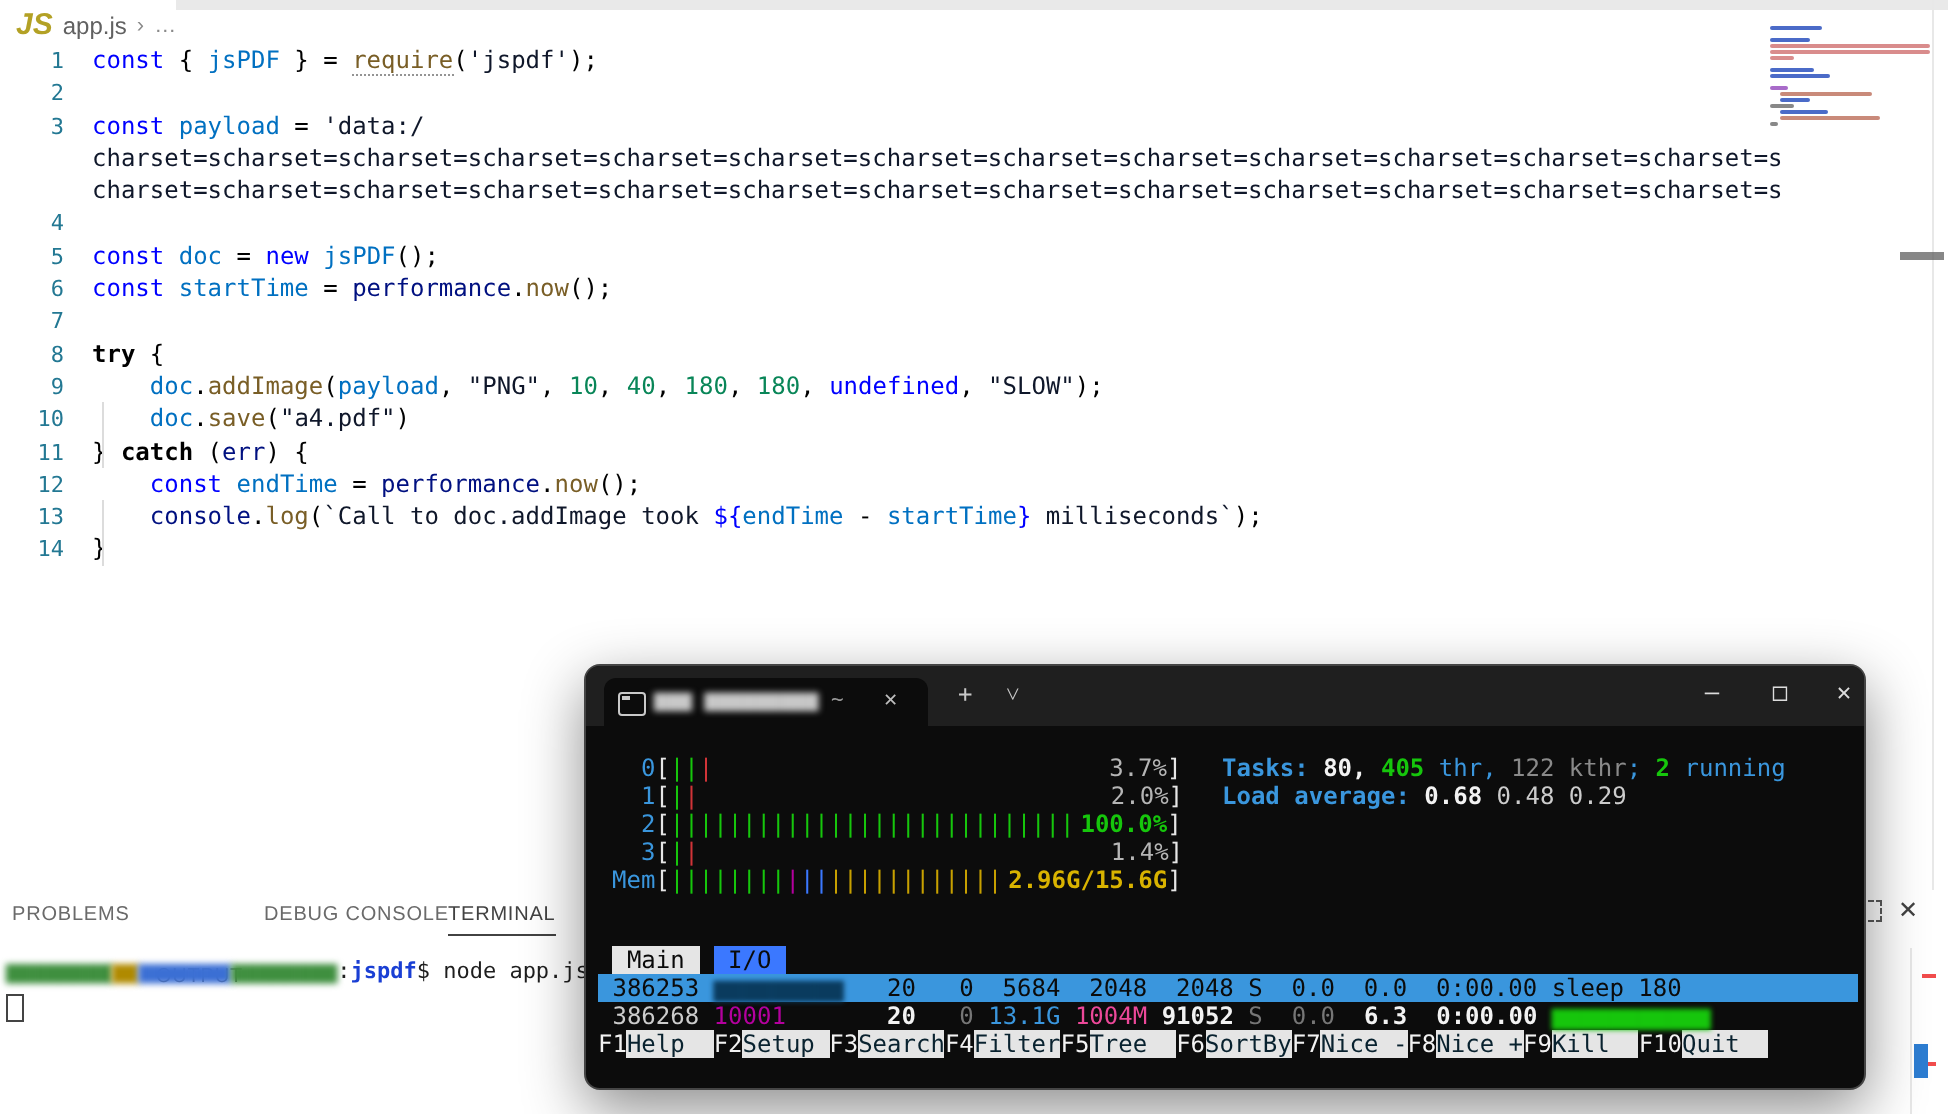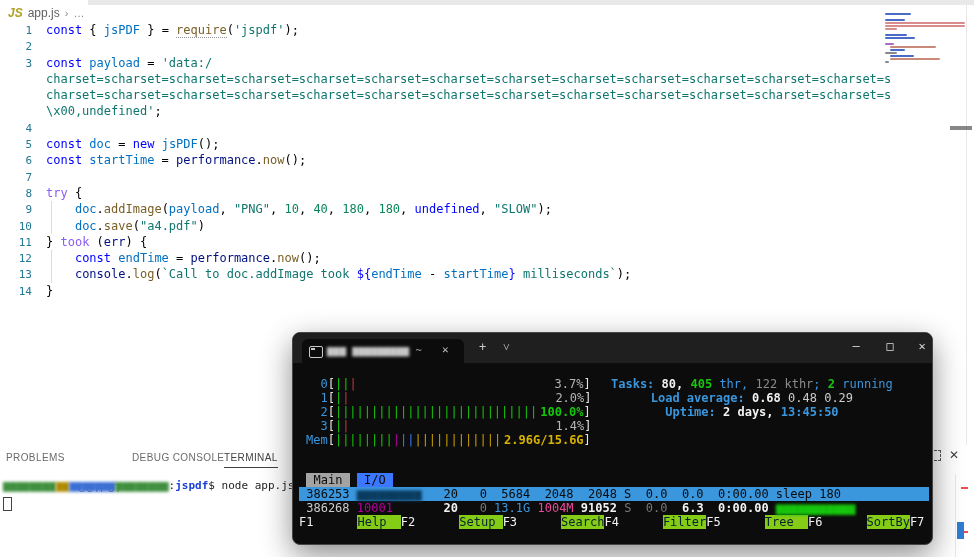--- a/index.html
+++ b/index.html
@@ -4,31 +4,31 @@
 <style>
   html,body{margin:0;padding:0;}
   body{width:974px;height:557px;overflow:hidden;background:#ffffff;position:relative;
        font-family:"Liberation Sans", sans-serif;}
   .abs{position:absolute;}
 
   
   .topstrip{left:88px;top:0;width:886px;height:5px;background:#e9e9e9;}
   .breadcrumb{left:8px;top:5px;height:15px;display:flex;align-items:center;gap:5px;
               font-size:12px;color:#616161;}
-  .js-icon{font-size:12px;font-weight:bold;font-style:italic;color:#b3a125;}
+  .js-icon{font-size:15px;font-weight:bold;font-style:italic;color:#b3a125;}
   .crumb-sep{font-size:11px;color:#8a8a8a;}
 
   
   .editor{left:0;top:22px;width:960px;font-family:"DejaVu Sans Mono", monospace;
           font-size:12px;}
   .editor .ln-row{height:16.3px;line-height:16.3px;white-space:pre;}
   .editor .gut{display:inline-block;width:32px;padding-right:14px;text-align:right;
                color:#237893;font-size:11px;}
-  .kw{color:#0000FF;} .flow{color:#8b5cf6;} .cv{color:#0070C1;} .vr{color:#001080;}
-  .fn{color:#795E26;} .st{color:#0f766e;} .nm{color:#098658;} .pl{color:#000000;}
+  .kw{color:#0000FF;} .flow{color:#000000;font-weight:bold;} .cv{color:#0070C1;} .vr{color:#001080;}
+  .fn{color:#795E26;} .st{color:#0f172a;} .nm{color:#098658;} .pl{color:#000000;}
   .dots{border-bottom:1px dotted #949494;}
   .guide{width:1px;background:#dcdcdc;left:51px;}
   .ed-border{left:966px;top:0;width:1px;height:445px;background:#e8e8e8;}
   .scroll-marker{left:950px;top:126px;width:22px;height:4px;background:#5f5f5f;opacity:.75;}
 
   
   .minimap{left:885px;top:13px;width:82px;height:56px;}
   .minimap div{position:absolute;height:2px;border-radius:1px;}
 
   
@@ -59,70 +59,69 @@
   .wtab-icon{left:7px;top:7px;width:12px;height:10px;border:1px solid #c9c9c9;border-radius:2px;}
   .wtab-icon:after{content:"";position:absolute;left:1px;top:1px;width:4px;height:2px;background:#c9c9c9;}
   .wtab-title{left:25px;top:5px;font-size:10.5px;color:#c8c8c8;white-space:pre;}
   .wblur{filter:blur(1.7px);} .wdim{color:#9a9a9a;}
   .wtab-x{left:140px;top:4px;font-size:11px;color:#bdbdbd;}
   .wt-btn{top:7px;font-size:12px;color:#c8c8c8;}
   .wt-ctl{top:6px;font-size:12px;color:#dcdcdc;width:22px;text-align:center;}
 
   .hline{height:14px;line-height:14px;white-space:pre;font-size:12px;}
   .meters{left:13px;top:44px;}
-  .sysinfo{left:318px;top:44px;text-align:center;}
+  .sysinfo{left:318px;top:44px;}
   .cy{color:#3A96DD;} .cyb{color:#3A96DD;font-weight:bold;}
   .wb{color:#f2f2f2;font-weight:bold;} .wh{color:#cccccc;} .gr{color:#8a8a8a;}
   .gnb{color:#16C60C;font-weight:bold;}
   .wbr{color:#e6e6e6;} .bgn{color:#16C60C;} .brd{color:#d13438;}
   .bmg{color:#B4009E;} .bbl{color:#3B78FF;} .byl{color:#C7A000;}
   .ylb{color:#D9B300;font-weight:bold;} .yld{color:#9e9464;} .pct{color:#b5b5b5;}
   .ib{display:inline-block;}
 
   .ptable{left:6px;top:140px;width:630px;}
-  .htab-a{background:#a3a3a3;color:#0a0a0a;}
+  .htab-a{background:#e5e5e5;color:#0a0a0a;}
   .htab-i{background:#3B78FF;color:#0a0a0a;}
   .phdr{background:#13A10E;color:#0a0a0a;}
   .sort{background:#3B78FF;color:#0a0a0a;}
   .psel{background:#3A96DD;color:#0b0b0b;}
   .prow{color:#cccccc;}
   .ublur{color:#0a3b5e;filter:blur(1.4px);}
   .cblur{color:#16C60C;filter:blur(1.4px);}
   .pwh{color:#cccccc;} .pwb{color:#f2f2f2;font-weight:bold;text-align:right;} .pmag{color:#B4009E;}
   .pgr{color:#767676;} .pcy{color:#3A96DD;} .pgn{color:#ec4899;}
   .fbar .fk{color:#f2f2f2;}
-  .fbar .fl{background:#84cc16;color:#09222f;margin-left:44px;}
+  .fbar .fl{background:#e5e5e5;color:#09222f;}
 </style>
 </head>
 <body>
 
 <div class="abs topstrip"></div>
 
 <div class="abs breadcrumb">
   <span class="js-icon">JS</span>
   <span>app.js</span>
   <span class="crumb-sep">›</span>
   <span class="crumb-sep">…</span>
 </div>
 
 <div class="abs editor">
     <div class="ln-row"><span class="gut">1</span><span class="kw">const</span><span class="pl"> { </span><span class="cv">jsPDF</span><span class="pl"> } </span><span class="pl">= </span><span class="fn dots">require</span><span class="pl">(</span><span class="st">'jspdf'</span><span class="pl">);</span></div>
     <div class="ln-row"><span class="gut">2</span></div>
     <div class="ln-row"><span class="gut">3</span><span class="kw">const</span><span class="pl"> </span><span class="cv">payload</span><span class="pl"> = </span><span class="st">'data:/</span></div>
     <div class="ln-row"><span class="gut"></span><span class="st">charset=scharset=scharset=scharset=scharset=scharset=scharset=scharset=scharset=scharset=scharset=scharset=scharset=s</span></div>
     <div class="ln-row"><span class="gut"></span><span class="st">charset=scharset=scharset=scharset=scharset=scharset=scharset=scharset=scharset=scharset=scharset=scharset=scharset=s</span></div>
-    <div class="ln-row"><span class="gut"></span><span class="st">\x00,undefined'</span><span class="pl">;</span></div>
     <div class="ln-row"><span class="gut">4</span></div>
     <div class="ln-row"><span class="gut">5</span><span class="kw">const</span><span class="pl"> </span><span class="cv">doc</span><span class="pl"> = </span><span class="kw">new</span><span class="pl"> </span><span class="cv">jsPDF</span><span class="pl">();</span></div>
     <div class="ln-row"><span class="gut">6</span><span class="kw">const</span><span class="pl"> </span><span class="cv">startTime</span><span class="pl"> = </span><span class="vr">performance</span><span class="pl">.</span><span class="fn">now</span><span class="pl">();</span></div>
     <div class="ln-row"><span class="gut">7</span></div>
     <div class="ln-row"><span class="gut">8</span><span class="flow">try</span><span class="pl"> {</span></div>
     <div class="ln-row"><span class="gut">9</span><span class="pl">    </span><span class="cv">doc</span><span class="pl">.</span><span class="fn">addImage</span><span class="pl">(</span><span class="cv">payload</span><span class="pl">, </span><span class="st">"PNG"</span><span class="pl">, </span><span class="nm">10</span><span class="pl">, </span><span class="nm">40</span><span class="pl">, </span><span class="nm">180</span><span class="pl">, </span><span class="nm">180</span><span class="pl">, </span><span class="kw">undefined</span><span class="pl">, </span><span class="st">"SLOW"</span><span class="pl">);</span></div>
     <div class="ln-row"><span class="gut">10</span><span class="pl">    </span><span class="cv">doc</span><span class="pl">.</span><span class="fn">save</span><span class="pl">(</span><span class="st">"a4.pdf"</span><span class="pl">)</span></div>
-    <div class="ln-row"><span class="gut">11</span><span class="pl">} </span><span class="flow">took</span><span class="pl"> (</span><span class="vr">err</span><span class="pl">) {</span></div>
+    <div class="ln-row"><span class="gut">11</span><span class="pl">} </span><span class="flow">catch</span><span class="pl"> (</span><span class="vr">err</span><span class="pl">) {</span></div>
     <div class="ln-row"><span class="gut">12</span><span class="pl">    </span><span class="kw">const</span><span class="pl"> </span><span class="cv">endTime</span><span class="pl"> = </span><span class="vr">performance</span><span class="pl">.</span><span class="fn">now</span><span class="pl">();</span></div>
     <div class="ln-row"><span class="gut">13</span><span class="pl">    </span><span class="vr">console</span><span class="pl">.</span><span class="fn">log</span><span class="pl">(</span><span class="st">`Call to doc.addImage took </span><span class="kw">${</span><span class="cv">endTime</span><span class="pl"> - </span><span class="cv">startTime</span><span class="kw">}</span><span class="st"> milliseconds`</span><span class="pl">);</span></div>
     <div class="ln-row"><span class="gut">14</span><span class="pl">}</span></div>
   </div>
 <div class="abs guide" style="top:201px;height:33px;"></div>
 <div class="abs guide" style="top:250px;height:33px;"></div>
 
 <div class="abs minimap">
     <div style="top: 0px; left: 0px; width: 26px; background: rgb(75, 107, 200);"></div>
     <div style="top: 3px; left: 0px; width: 0px; background: transparent;"></div>
@@ -183,21 +182,20 @@
   <div class="abs meters hline-wrap">
       <div class="hline"><span class="cy">  0</span><span class="wbr">[</span><span class="bgn">||</span><span class="brd">|</span><span class="ib" style="width: 198px;"></span><span class="pct">3.7%</span><span class="wbr">]</span></div>
       <div class="hline"><span class="cy">  1</span><span class="wbr">[</span><span class="bgn">|</span><span class="brd">|</span><span class="ib" style="width: 206px;"></span><span class="pct">2.0%</span><span class="wbr">]</span></div>
       <div class="hline"><span class="cy">  2</span><span class="wbr">[</span><span class="bgn">||||||||||||||||||||||||||||</span><span class="ib" style="width: 3px;"></span><span class="gnb">100.0%</span><span class="wbr">]</span></div>
       <div class="hline"><span class="cy">  3</span><span class="wbr">[</span><span class="bgn">|</span><span class="brd">|</span><span class="ib" style="width: 206px;"></span><span class="pct">1.4%</span><span class="wbr">]</span></div>
       <div class="hline"><span class="cy">Mem</span><span class="wbr">[</span><span class="bgn">||||||||</span><span class="bmg">|</span><span class="bbl">||</span><span class="byl">||||||||||||</span><span class="ib" style="width: 3px;"></span><span class="ylb">2.96G/15.6G</span><span class="wbr">]</span></div>
     </div>
   <div class="abs sysinfo">
       <div class="hline"><span class="cyb">Tasks: </span><span class="wb">80, </span><span class="gnb">405</span><span class="cy"> thr, </span><span class="gr">122 kthr</span><span class="cy">; </span><span class="gnb">2</span><span class="cy"> running</span></div>
       <div class="hline"><span class="cyb">Load average: </span><span class="wb">0.68 </span><span class="wh">0.48 </span><span class="wh">0.29</span></div>
-      <div class="hline"><span class="cyb">Uptime: </span><span class="wb">2 days, </span><span class="cyb">13:45:50</span></div>
     </div>
   <div class="abs ptable">
       <div class="hline"><span> </span><span class="htab-a"> Main </span><span> </span><span class="htab-i"> I/O </span></div>
       <div class="hline psel"><span> 386253 </span><span class="ublur">▆▆▆▆▆▆▆▆▆</span><span>   20   0  5684  2048  2048 S  0.0  0.0  0:00.00 sleep 180</span></div>
       <div class="hline prow"><span class="pwh"> 386268 </span><span class="pmag">10001</span><span>     </span><span class="pwb">  20</span><span class="pgr">   0</span><span> </span><span class="pcy">13.1G</span><span> </span><span class="pgn">1004M</span><span> </span><span class="pwb">91052</span><span> </span><span class="pgr">S</span><span class="pgr">  0.0</span><span class="pwb">  6.3</span><span class="pwb">  0:00.00</span><span> </span><span class="cblur">▆▆▆▆▆▆▆▆▆▆▆</span></div>
       <div class="hline fbar"><span class="fk">F1</span><span class="fl">Help  </span><span class="fk">F2</span><span class="fl">Setup </span><span class="fk">F3</span><span class="fl">Search</span><span class="fk">F4</span><span class="fl">Filter</span><span class="fk">F5</span><span class="fl">Tree  </span><span class="fk">F6</span><span class="fl">SortBy</span><span class="fk">F7</span><span class="fl">Nice -</span><span class="fk">F8</span><span class="fl">Nice +</span><span class="fk">F9</span><span class="fl">Kill  </span><span class="fk">F10</span><span class="fl">Quit  </span></div>
     </div>
 </div>
 
 </body></html>

